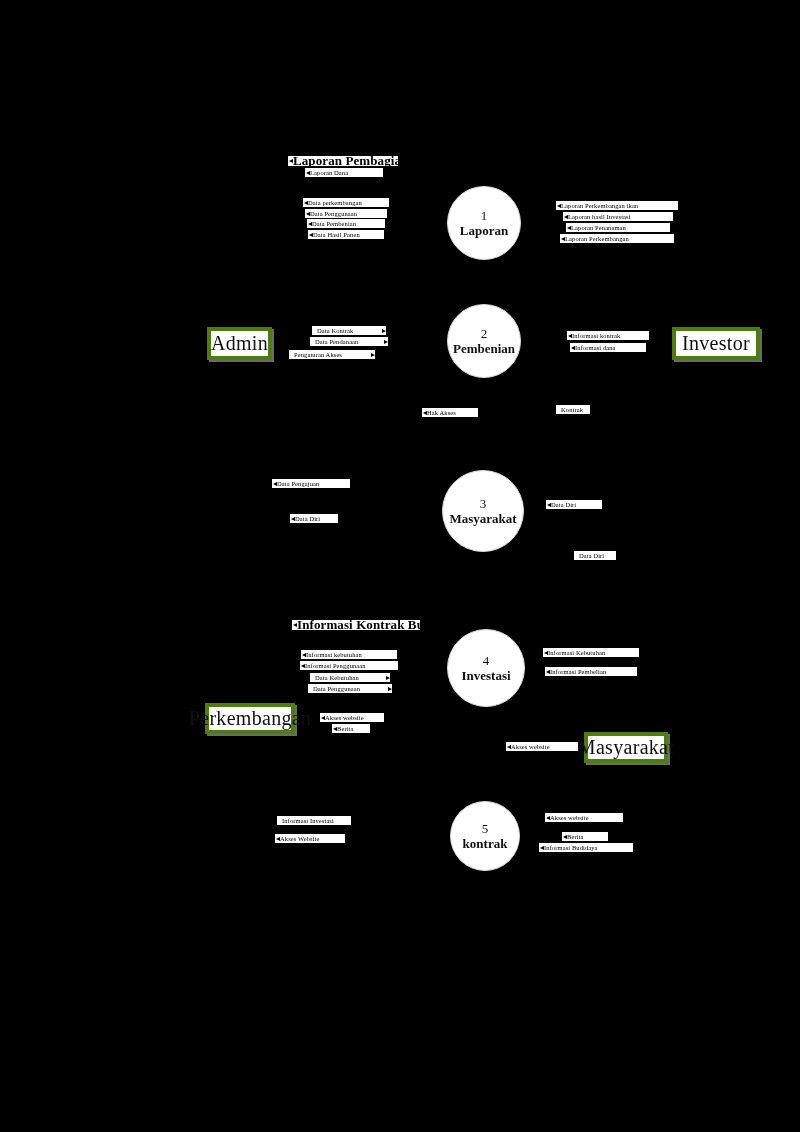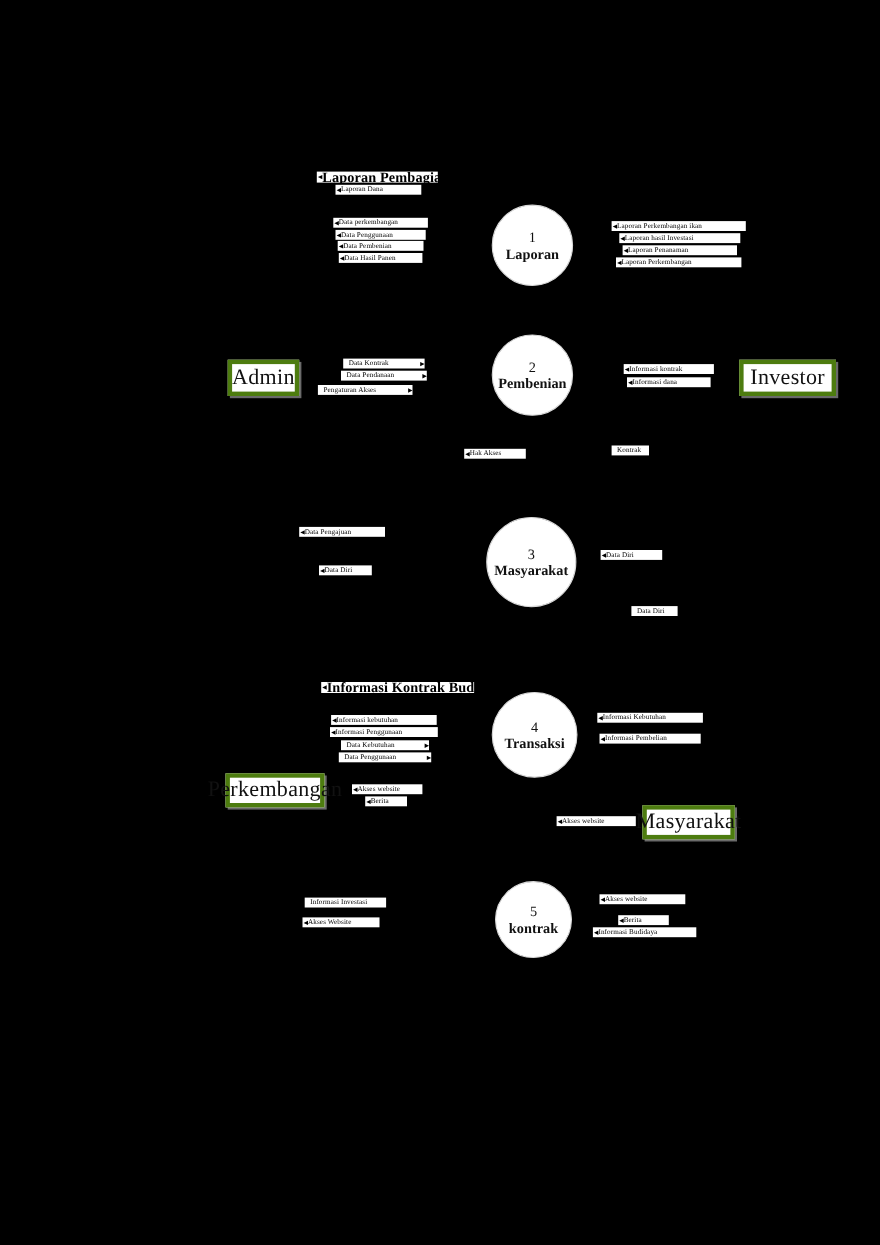--- a/index.html
+++ b/index.html
@@ -195,32 +195,32 @@
 
   <div class="flow arrow-left" style="left:546px; top:500px; width:56px;">
     <span>Data Diri</span>
   </div>
   <div class="flow" style="left:574px; top:551px; width:42px;">
     <span>Data Diri</span>
   </div>
 
   <div class="process" style="left:447px; top:629px; width:78px; height:78px;">
     <span class="pnum">4</span>
-    <span class="plabel">Transaksi</span>
+    <span class="plabel">Investasi</span>
   </div>
 
   <div class="entity" style="left:205px; top:703px; width:90px; height:31px;">
     <span>Perkembangan</span>
   </div>
 
   <div class="entity" style="left:584px; top:732px; width:84px; height:31px;text-align:right;">
     <span>Masyarakat</span>
   </div>
 
-  <div class="flow wide arrow-left" style="left:292px; top:620px; width:139px;">
+  <div class="flow wide arrow-left" style="left:292px; top:620px; width:128px;">
     <span>Informasi Kontrak Budidaya</span>
   </div>
   <div class="flow arrow-left" style="left:301px; top:650px; width:96px;">
     <span>Informasi kebutuhan</span>
   </div>
   <div class="flow arrow-left" style="left:300px; top:661px; width:98px;">
     <span>Informasi Penggunaan</span>
   </div>
   <div class="flow arrow-right" style="left:310px; top:673px; width:80px;">
     <span>Data Kebutuhan</span>

